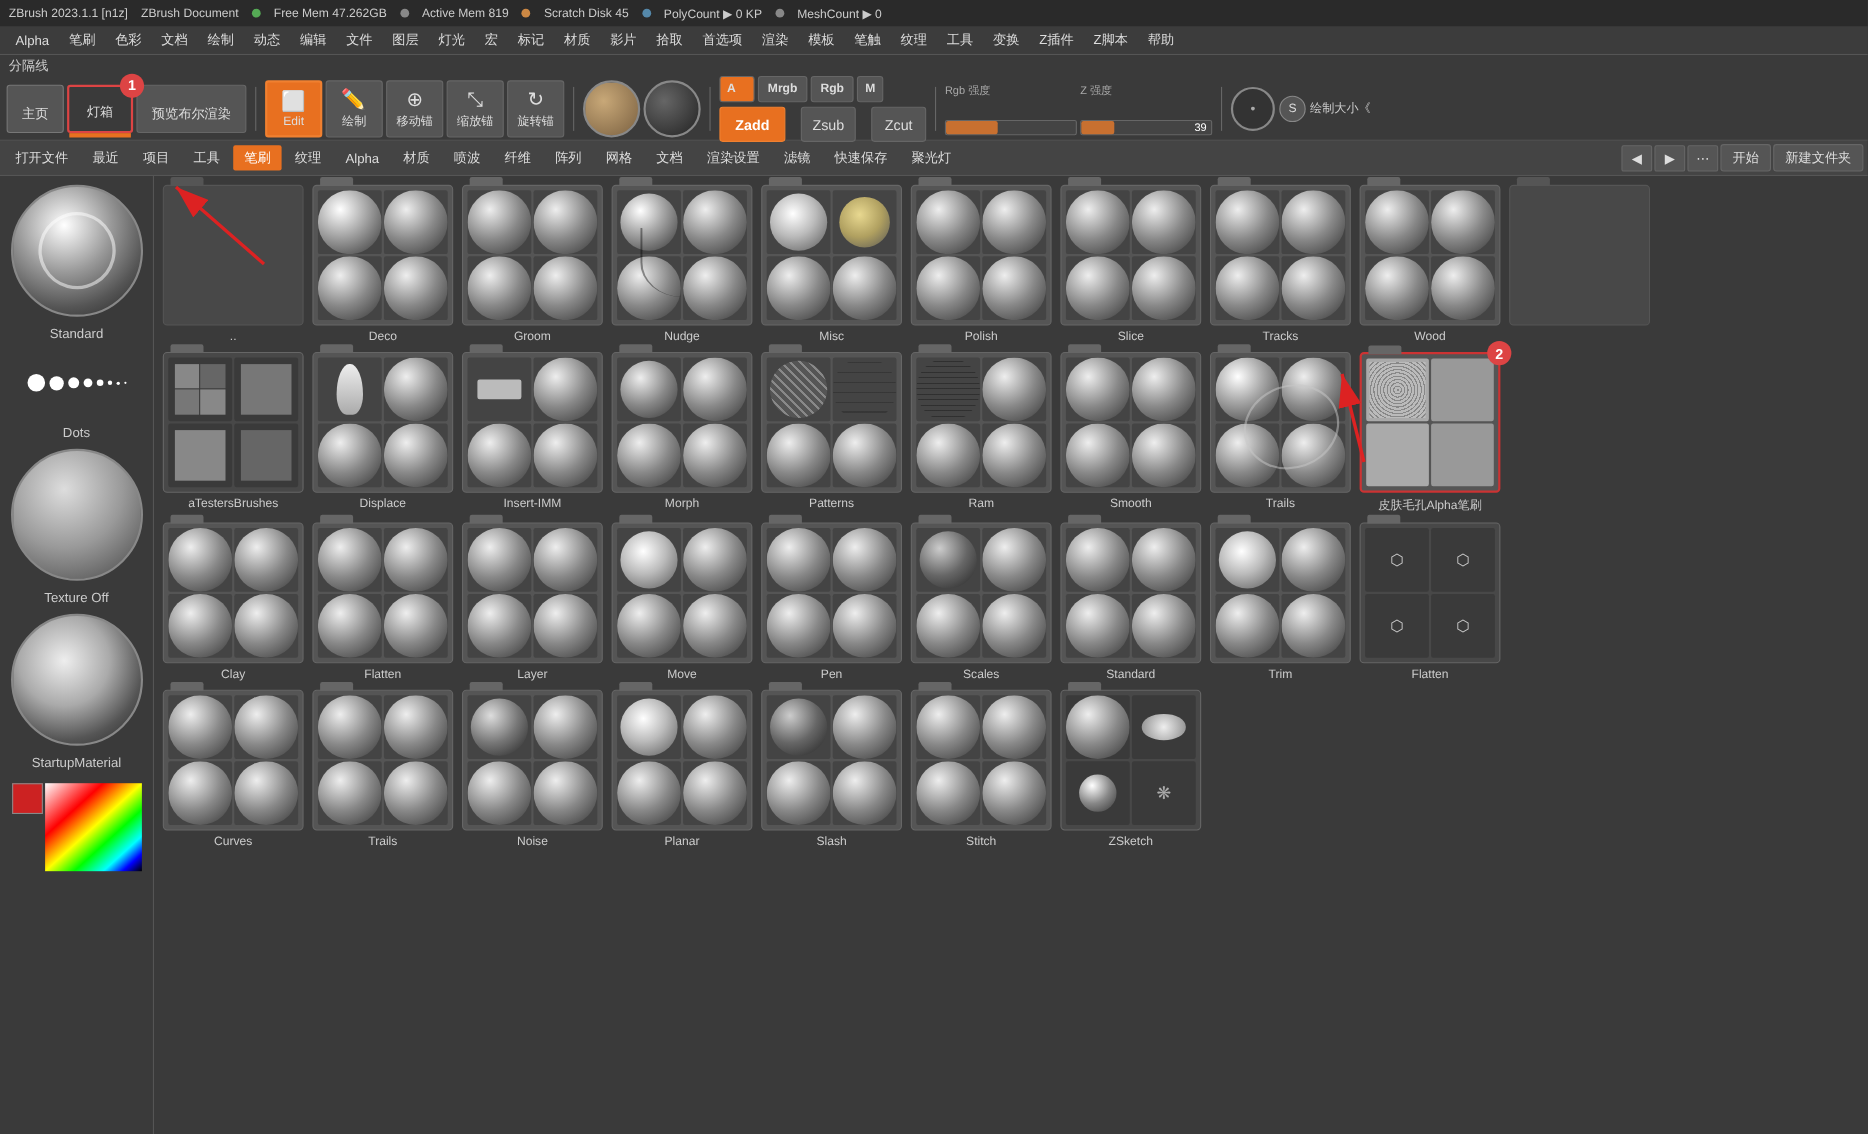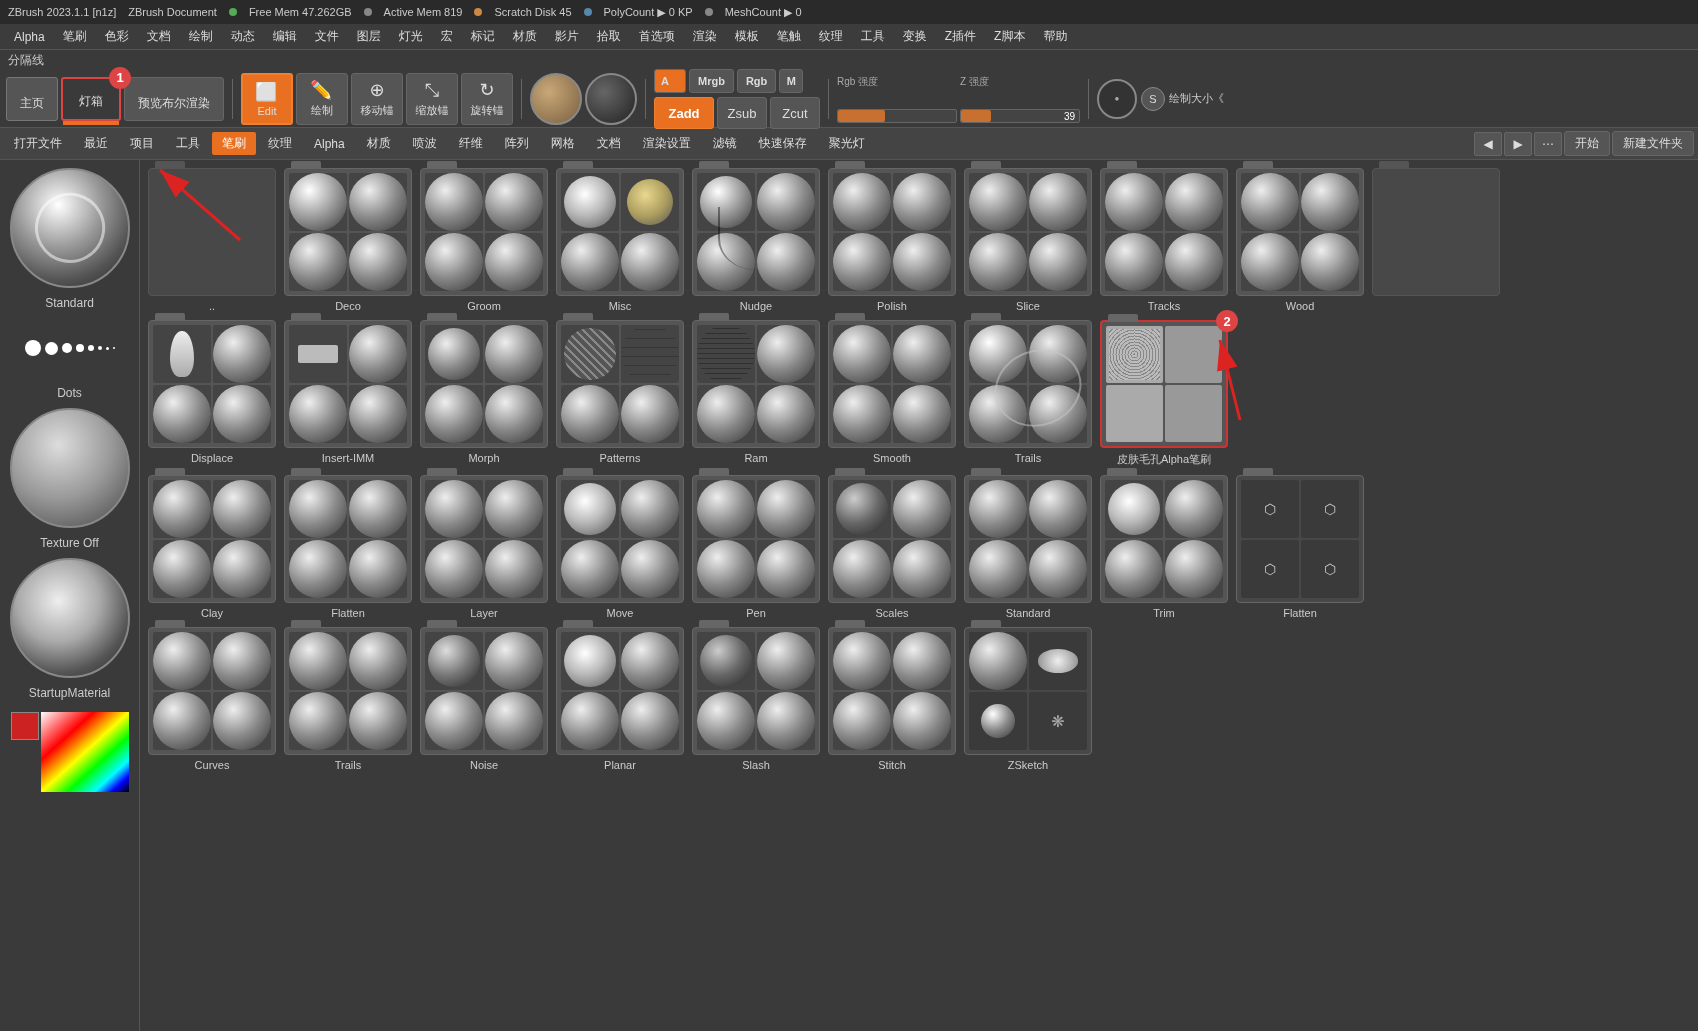--- a/index.html
+++ b/index.html
@@ -609,21 +609,21 @@
   <div class="toolbar-separator"></div>
 
   <div class="toolbar-group">
     <div style="display:flex; flex-direction:column; gap:4px;">
       <div style="display:flex; gap:3px;">
         <div class="mode-btn active-orange" style="padding: 2px 6px; height:24px; line-height:20px; display:flex; align-items:center;">A</div>
         <div class="mode-btn" style="width:auto; padding:2px 8px; height:24px; line-height:20px; display:flex; align-items:center;">Mrgb</div>
         <div class="mode-btn" style="width:auto; padding:2px 8px; height:24px; line-height:20px; display:flex; align-items:center;">Rgb</div>
         <div class="mode-btn" style="width:24px; height:24px; line-height:20px; display:flex; align-items:center; justify-content:center;">M</div>
       </div>
-      <div style="display:flex; gap:3px;">
+      <div style="display:flex; gap:14px;">
         <div class="zadd-btn">Zadd</div>
         <div class="zsub-btn">Zsub</div>
         <div class="zsub-btn">Zcut</div>
       </div>
     </div>
   </div>
 
   <div class="toolbar-separator"></div>
 
   <div class="toolbar-group">
@@ -756,58 +756,58 @@
           <div class="folder-cell">
               <div class="mini-sphere" style="border-radius:50%;"></div>
             </div>
         </div>
         <span class="folder-label">Groom</span>
       </div>
 
       <div class="folder-item">
         <div class="folder-container">
           <div class="folder-cell">
-              <div class="mini-sphere sphere-light" style="border-radius:50%; width:90%; height:90%;"></div>
-            </div>
-          <div class="folder-cell">
-              <div style="width:80%; height:80%; border-radius:50%; background: radial-gradient(circle at 40% 35%, #e8d890, #b0a060 50%, #555);"></div>
-            </div>
-          <div class="folder-cell">
-              <div class="mini-sphere" style="border-radius:50%;"></div>
-            </div>
-          <div class="folder-cell">
-              <div class="mini-sphere" style="border-radius:50%;"></div>
-            </div>
-        </div>
-        <span class="folder-label">Misc</span>
-      </div>
-
-      <div class="folder-item">
-        <div class="folder-container">
-          <div class="folder-cell">
               <div class="mini-sphere" style="border-radius:50%; background: radial-gradient(circle at 35% 30%, #fff, #aaa 40%, #333); overflow:hidden; width:90%; height:90%;">
                 <div style="position:absolute; top:30%; left:20%; width:60%; height:50%; border-left:2px solid rgba(0,0,0,0.4); border-radius:0 0 50% 50%;"></div>
               </div>
             </div>
           <div class="folder-cell">
               <div class="mini-sphere" style="border-radius:50%;"></div>
             </div>
           <div class="folder-cell">
               <div class="mini-sphere" style="border-radius:50%;"></div>
             </div>
           <div class="folder-cell">
               <div class="mini-sphere" style="border-radius:50%;"></div>
             </div>
         </div>
         <span class="folder-label">Nudge</span>
       </div>
 
       <div class="folder-item">
         <div class="folder-container">
           <div class="folder-cell">
+              <div class="mini-sphere sphere-light" style="border-radius:50%; width:90%; height:90%;"></div>
+            </div>
+          <div class="folder-cell">
+              <div style="width:80%; height:80%; border-radius:50%; background: radial-gradient(circle at 40% 35%, #e8d890, #b0a060 50%, #555);"></div>
+            </div>
+          <div class="folder-cell">
+              <div class="mini-sphere" style="border-radius:50%;"></div>
+            </div>
+          <div class="folder-cell">
+              <div class="mini-sphere" style="border-radius:50%;"></div>
+            </div>
+        </div>
+        <span class="folder-label">Misc</span>
+      </div>
+
+      <div class="folder-item">
+        <div class="folder-container">
+          <div class="folder-cell">
               <div class="mini-sphere" style="border-radius:50%;"></div>
             </div>
           <div class="folder-cell">
               <div class="mini-sphere" style="border-radius:50%;"></div>
             </div>
           <div class="folder-cell">
               <div class="mini-sphere" style="border-radius:50%;"></div>
             </div>
           <div class="folder-cell">
               <div class="mini-sphere" style="border-radius:50%;"></div>
@@ -871,20 +871,42 @@
       </div>
 
       <div class="folder-item">
         <div class="empty-folder"></div>
         <span class="folder-label"></span>
       </div>
     </div>
 
     <div style="display:flex; flex-wrap:wrap; gap:8px; margin-bottom:8px;">
 
+      <div class="folder-item">
+        <div class="folder-container" style="background:#484848;">
+          <div class="folder-cell" style="background:#3a3a3a;">
+              <div style="width:80%; height:80%; display:grid; grid-template-columns:1fr 1fr; gap:1px;">
+                <div style="background:#888;"></div>
+                <div style="background:#666;"></div>
+                <div style="background:#777;"></div>
+                <div style="background:#888;"></div>
+              </div>
+            </div>
+          <div class="folder-cell" style="background:#3a3a3a;">
+              <div style="width:80%; height:80%; background:#777;"></div>
+            </div>
+          <div class="folder-cell" style="background:#3a3a3a;">
+              <div style="width:80%; height:80%; background:#888;"></div>
+            </div>
+          <div class="folder-cell" style="background:#3a3a3a;">
+              <div style="width:80%; height:80%; background:#666;"></div>
+            </div>
+        </div>
+        <span class="folder-label">aTestersBrushes</span>
+      </div>
 
       <div class="folder-item">
         <div class="folder-container">
           <div class="folder-cell">
               <div style="width:40%; height:80%; background: linear-gradient(to bottom, #eee, #aaa); border-radius:50% 50% 40% 40% / 60% 60% 40% 40%;"></div>
             </div>
           <div class="folder-cell">
               <div class="mini-sphere" style="border-radius:50%;"></div>
             </div>
           <div class="folder-cell">

